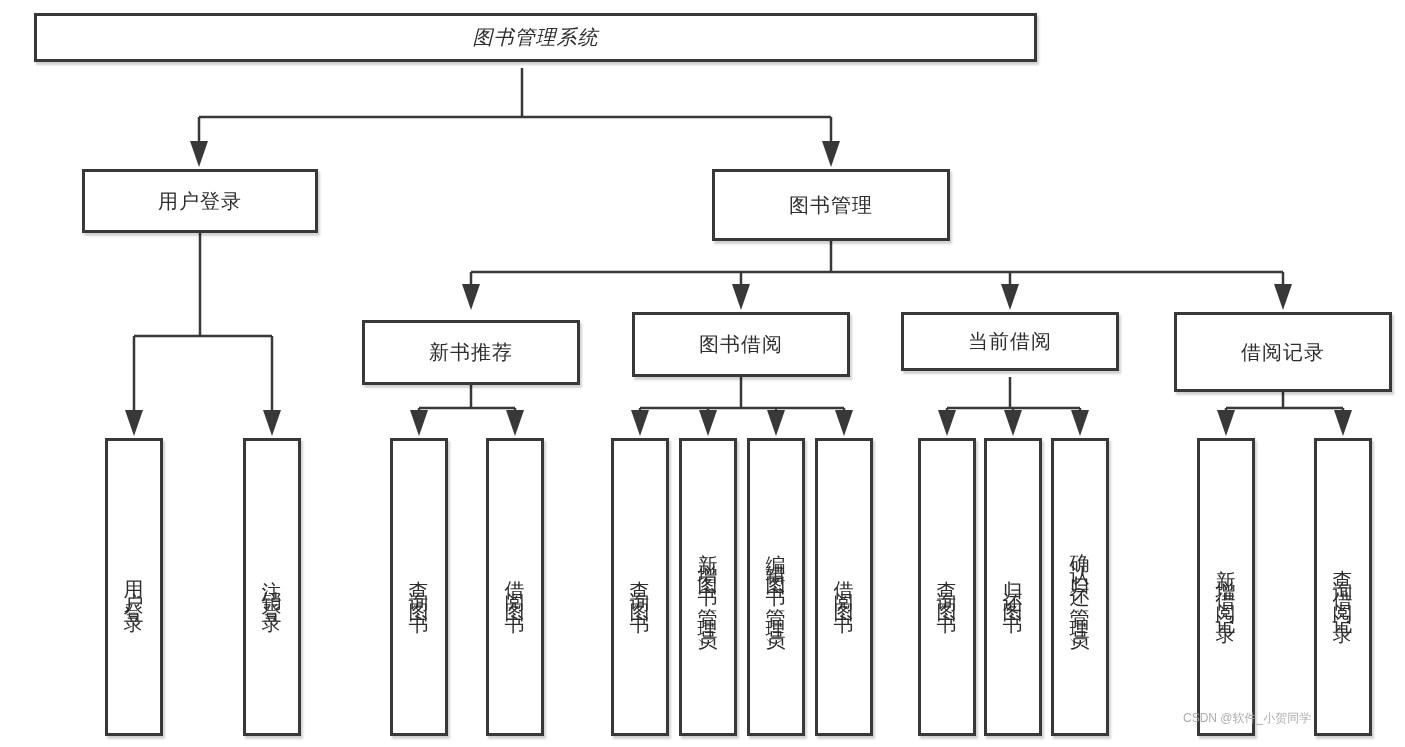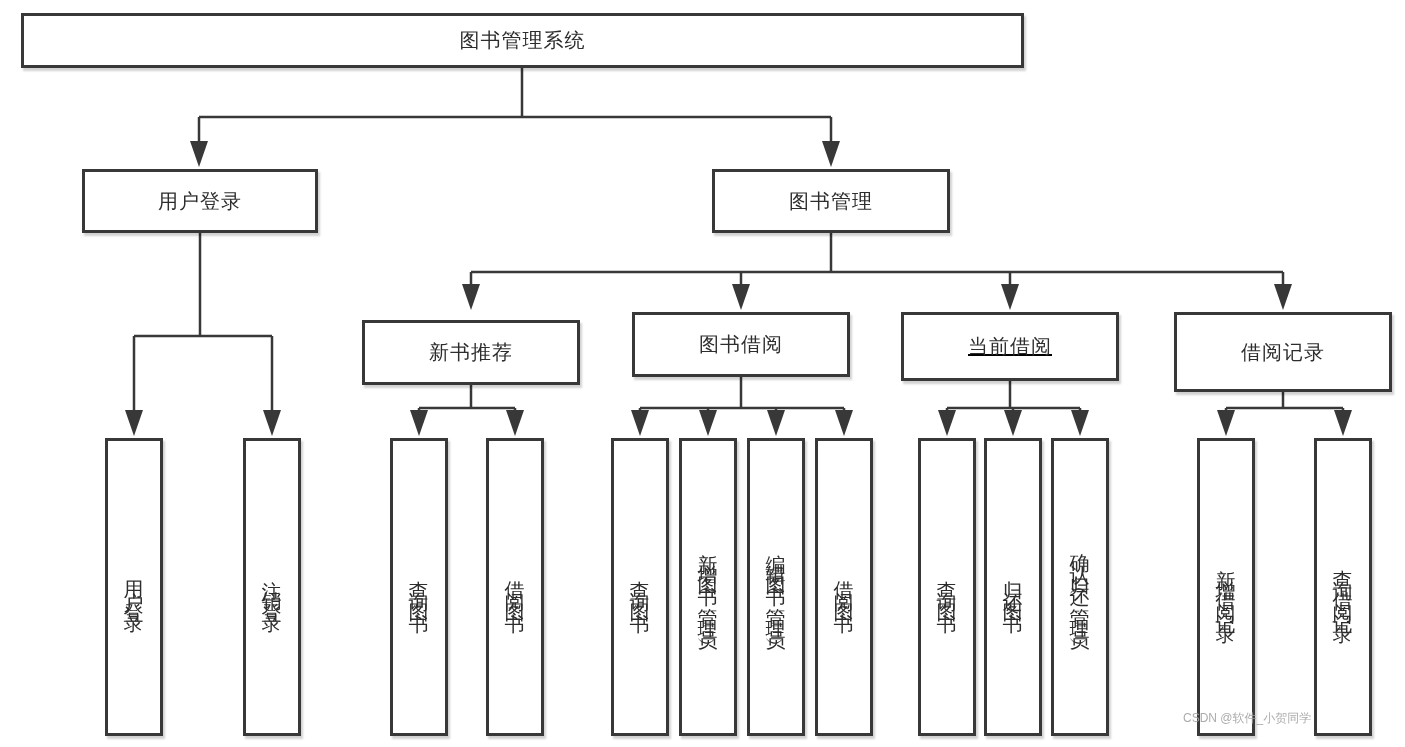--- a/index.html
+++ b/index.html
@@ -48,26 +48,26 @@
   }
   .vlabel{
     writing-mode:vertical-rl;
     text-orientation:mixed;
     font-size:20px;
     letter-spacing:11px;
     color:var(--text,#2d2d2d);
     line-height:1;
   }
   
-  .n-root{left:21px;top:13px;width:1003px;height:55px;}
+  .n-root{left:34px;top:13px;width:1003px;height:49px;font-style:italic;}
   .n-user-login{left:82px;top:169px;width:236px;height:64px;}
-  .n-book-mgmt{left:712px;top:169px;width:238px;height:64px;font-family:Liberation Serif, serif;}
+  .n-book-mgmt{left:712px;top:169px;width:238px;height:72px;font-family:Liberation Serif, serif;}
   .n-new-book-rec{left:362px;top:320px;width:218px;height:65px;}
   .n-book-borrow{left:632px;top:312px;width:218px;height:65px;text-align:center;}
-  .n-current-borrow{left:901px;top:312px;width:218px;height:69px;text-decoration:underline;}
+  .n-current-borrow{left:901px;top:312px;width:218px;height:59px;}
   .n-borrow-record{left:1174px;top:312px;width:218px;height:80px;}
   .leaf{top:438px;width:58px;height:298px;}
   .l-a1{left:105px;} .l-a2{left:243px;}
   .l-b1{left:390px;} .l-b2{left:486px;}
   .l-c1{left:611px;} .l-c2{left:679px;} .l-c3{left:747px;} .l-c4{left:815px;}
   .l-d1{left:918px;} .l-d2{left:984px;} .l-d3{left:1051px;}
   .l-e1{left:1197px;} .l-e2{left:1314px;}
   .watermark{
     position:absolute;
     left:1183px;top:710px;

